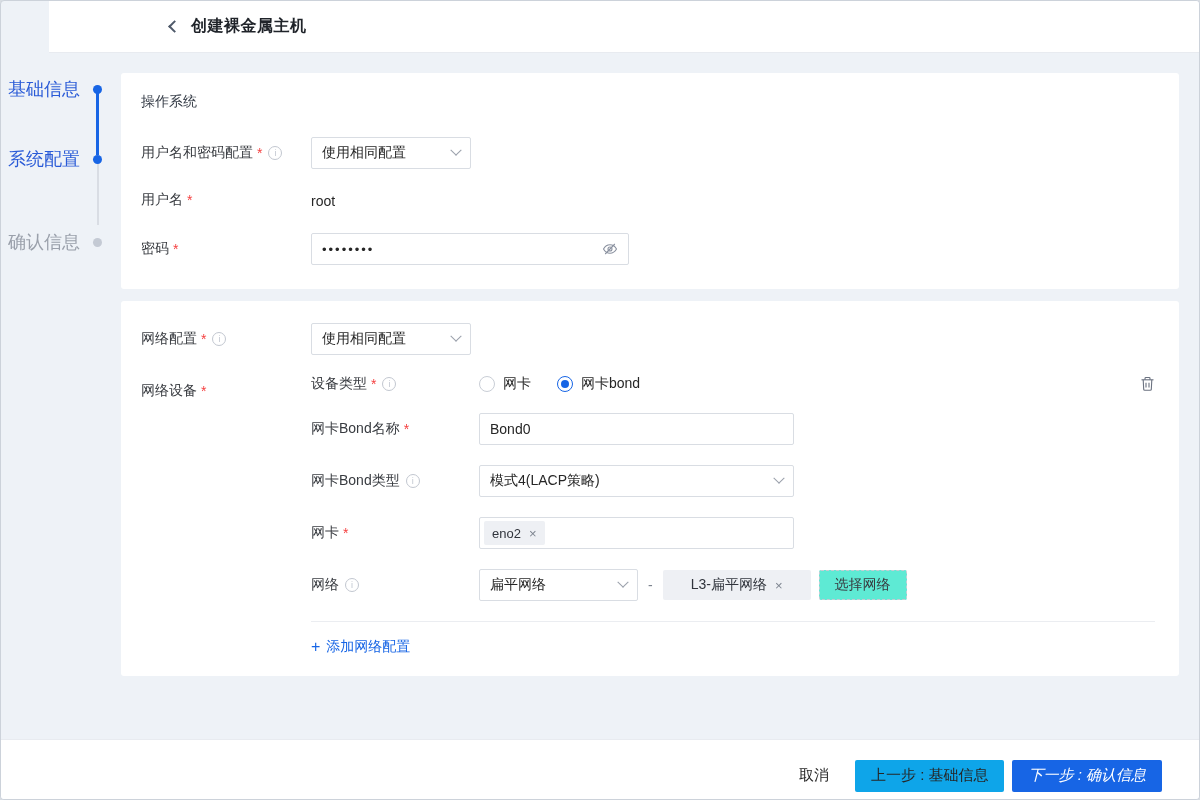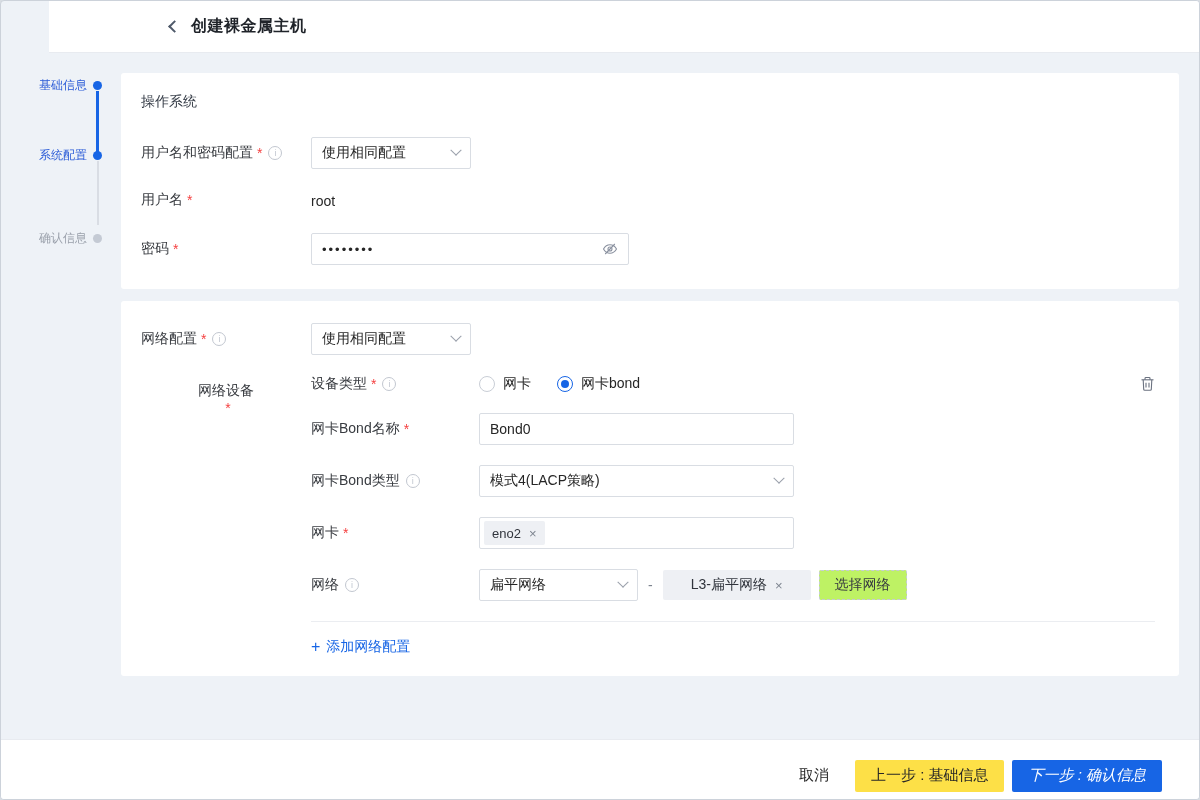--- a/index.html
+++ b/index.html
@@ -16,21 +16,21 @@
   .back-chev { width:9px; height:9px; border-left:2px solid #4e5969; border-bottom:2px solid #4e5969;
     transform:rotate(45deg); display:inline-block; cursor:pointer; margin-right:12px; }
   .header-title { font-size:16px; color:#1f2329; font-weight:600; letter-spacing:.5px; }
 
   
   .content { flex:1; position:relative; overflow:hidden; }
 
   
   .steps { position:absolute; left:0; top:0; width:120px; height:100%; }
   .step { position:absolute; display:flex; align-items:center; cursor:pointer; }
-  .step-label { width:86px; text-align:right; font-size:12px; }
+  .step-label { width:86px; text-align:center; font-size:18px; }
   .step.done .step-label, .step.active .step-label { color:#2a5bd7; }
   .step.pending .step-label { color:#9aa0ab; }
   .step-dot { width:9px; height:9px; border-radius:50%; margin-left:6px; }
   .step.done .step-dot, .step.active .step-dot { background:#1765e5; }
   .step.pending .step-dot { background:#c4cad4; }
   .step-line { position:absolute; left:95px; }
   .line-blue { top:38px; height:64px; width:3px; background:#1765e5; }
   .line-gray { top:108px; height:64px; width:2px; background:#d9dde4; margin-left:1px; }
 
   
@@ -82,38 +82,38 @@
   .radio-text { font-size:14px; color:#262626; margin-left:8px; }
 
   .tag-input { height:32px; border:1px solid #d9dde3; border-radius:2px; background:#fff;
     display:flex; align-items:center; padding:0 4px; }
   .tag { background:#eef0f4; border-radius:2px; height:24px; display:inline-flex; align-items:center;
     padding:0 8px; font-size:13px; color:#30343c; }
   .tag-lg { height:30px; padding:0 28px; font-size:14px; }
   .tag-close { color:#7d848f; margin-left:8px; font-size:13px; cursor:pointer; font-style:normal; }
 
   .dash-sep { color:#7d848f; margin:0 10px; font-size:14px; }
-  .dashed-btn { height:30px; border:1px dashed #c6ccd4; border-radius:2px; background:#bef264;
+  .dashed-btn { height:30px; border:1px dashed #c6ccd4; border-radius:2px; background:#5eead4;
     padding:0 15px; font-size:14px; color:#383b40; display:inline-flex; align-items:center;
     cursor:pointer; margin-left:8px; }
 
   .divider { border-top:1px solid #ebedf1; margin-top:0; }
   .add-link { display:inline-flex; align-items:center; color:#1765e5; font-size:14px;
     margin-top:16px; cursor:pointer; }
   .plus { margin-right:6px; font-size:16px; line-height:14px; }
 
   .trash { margin-left:auto; cursor:pointer; display:inline-flex; }
 
   
   .footer { height:60px; background:#fff; border-top:1px solid #e8ebf0; flex:none;
     display:flex; align-items:center; justify-content:flex-end; padding-right:37px; }
   .btn { height:32px; border:none; border-radius:2px; font-size:15px; padding:0 16px; cursor:pointer;
     font-family:"Liberation Sans","DejaVu Sans",sans-serif;margin-top:12px; }
   .btn-text { background:transparent; color:#262626; padding:0 4px; margin-right:22px; }
-  .btn-default { background:#fde047; color:#262626; margin-right:8px; }
+  .btn-default { background:#0ea5e9; color:#262626; margin-right:8px; }
   .btn-primary { background:#1765e5; color:#fff;font-style:italic; }
 </style>
 </head>
 <body>
 
 <div class="page">
 
   <div class="header">
     <span class="back-chev"></span>
     <span class="header-title">创建裸金属主机</span>
@@ -191,21 +191,21 @@
             <span class="req">*</span>
             <i class="info">i</i>
           </div>
           <div class="select w160">
             <span class="sel-text">使用相同配置</span>
             <span class="chev-down"></span>
           </div>
         </div>
 
         <div class="row top" style="margin-bottom:0;">
-          <div class="f-label" style="padding-top:7px;flex-direction:column;">
+          <div class="f-label" style="padding-top:7px;">
             <span>网络设备</span>
             <span class="req">*</span>
           </div>
 
           <div class="group">
 
             <div class="g-row">
               <div class="g-label">
                 <span>设备类型</span>
                 <span class="req">*</span>

